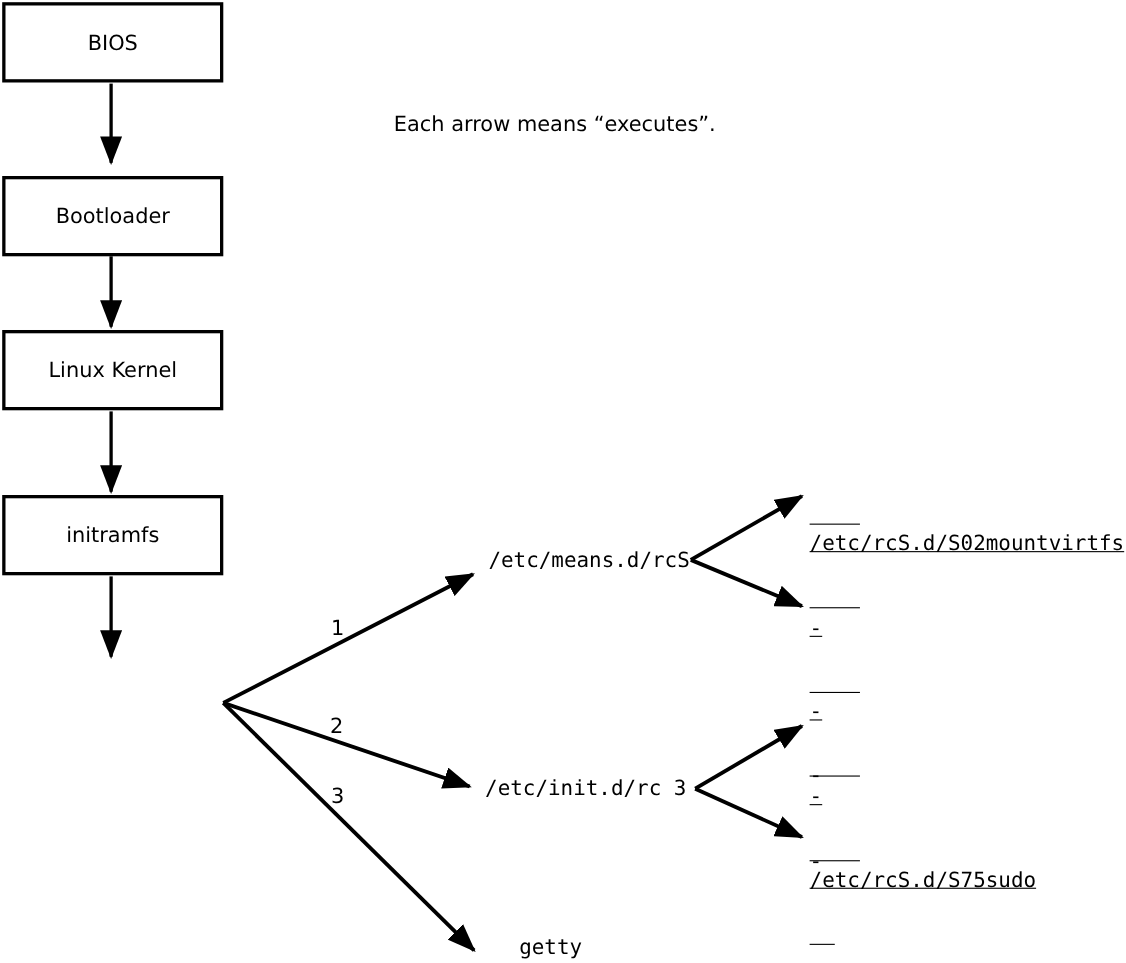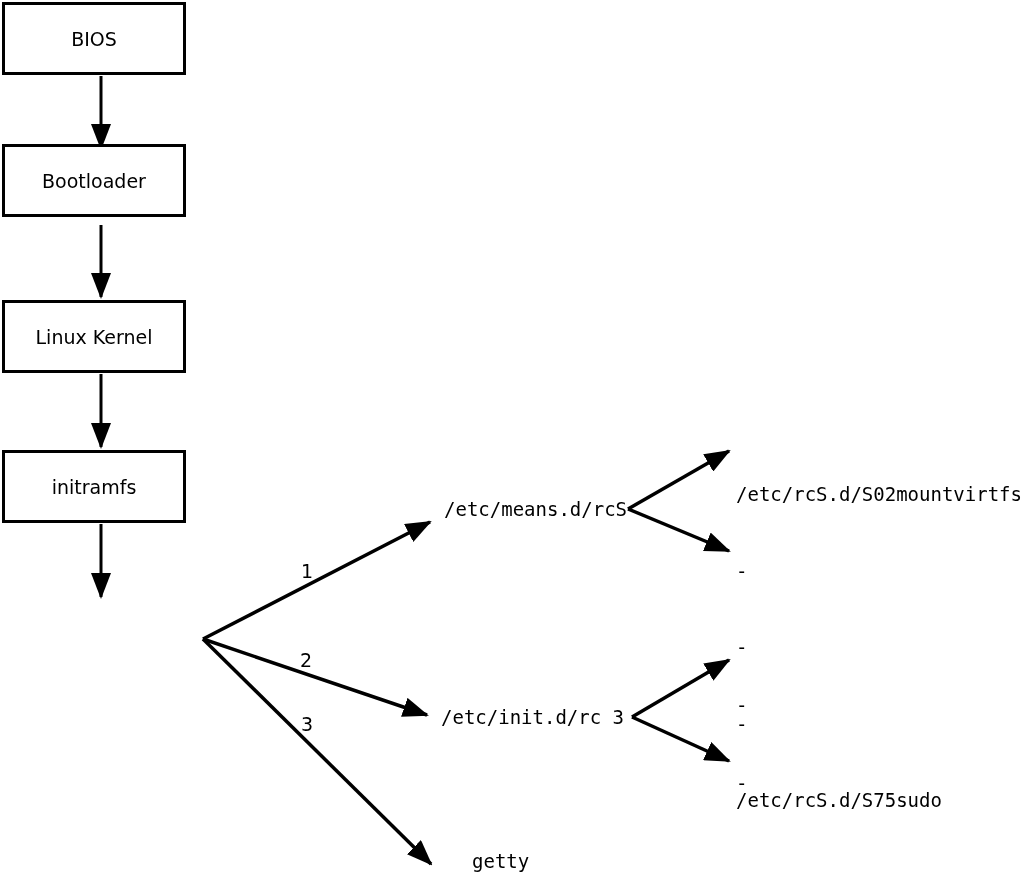--- a/index.html
+++ b/index.html
@@ -8,21 +8,21 @@
     width: 1024px;
     height: 875px;
     background: #ffffff;
     font-family: "DejaVu Sans", "Liberation Sans", sans-serif;
     color: #000000;
     overflow: hidden;
   }
   .flow-box {
     position: absolute;
     left: 2px;
-    width: 184px;
+    width: 201px;
     height: 73px;
     box-sizing: border-box;
     border: 3px solid #000000;
     background: #ffffff;
     display: flex;
     align-items: center;
     justify-content: center;
     font-size: 19px;
   }
   .note {
@@ -37,21 +37,21 @@
     font-size: 19px;
   }
   .mono {
     position: absolute;
     font-family: "DejaVu Sans Mono", "Liberation Mono", monospace;
     font-size: 19px;
     line-height: 25px;
     white-space: pre;
   }
   .script-list div { white-space: pre; }
-  .rcs-list { line-height: 25.5px; }
+  .rcs-list { line-height: 25.5px; text-decoration: underline; }
   .rc2-list { line-height: 26.25px; }
   svg.arrow-layer {
     position: absolute;
     left: 0; top: 0;
     width: 1024px; height: 875px;
   }
   svg .ln { stroke: #000000; fill: none; }
   svg .v { stroke-width: 3px; }
   svg .d { stroke-width: 3.5px; }
 </style>
@@ -76,25 +76,26 @@
     <line class="ln d" x1="203" y1="639" x2="427" y2="715" marker-end="url(#ah)"></line>
     <line class="ln d" x1="203" y1="639" x2="431" y2="864" marker-end="url(#ah)"></line>
 
     <line class="ln d" x1="628" y1="509" x2="729" y2="451" marker-end="url(#ah)"></line>
     <line class="ln d" x1="628" y1="509" x2="729" y2="551" marker-end="url(#ah)"></line>
 
     <line class="ln d" x1="632" y1="717" x2="729" y2="660" marker-end="url(#ah)"></line>
     <line class="ln d" x1="632" y1="717" x2="729" y2="761" marker-end="url(#ah)"></line>
   </svg>
 
+  <div class="note">Each arrow means “executes”.</div>
 
   <div class="flow-box" style="top:2px">
       <span>BIOS</span>
     </div>
-  <div class="flow-box" style="top:144px">
+  <div class="flow-box" style="top:160px">
       <span>Bootloader</span>
     </div>
   <div class="flow-box" style="top:450px">
       <span>initramfs</span>
     </div>
   <div class="flow-box" style="top:300px">
       <span>Linux Kernel</span>
     </div>
 
   <div class="branch-num" style="left:301px;top:560px">1</div>

